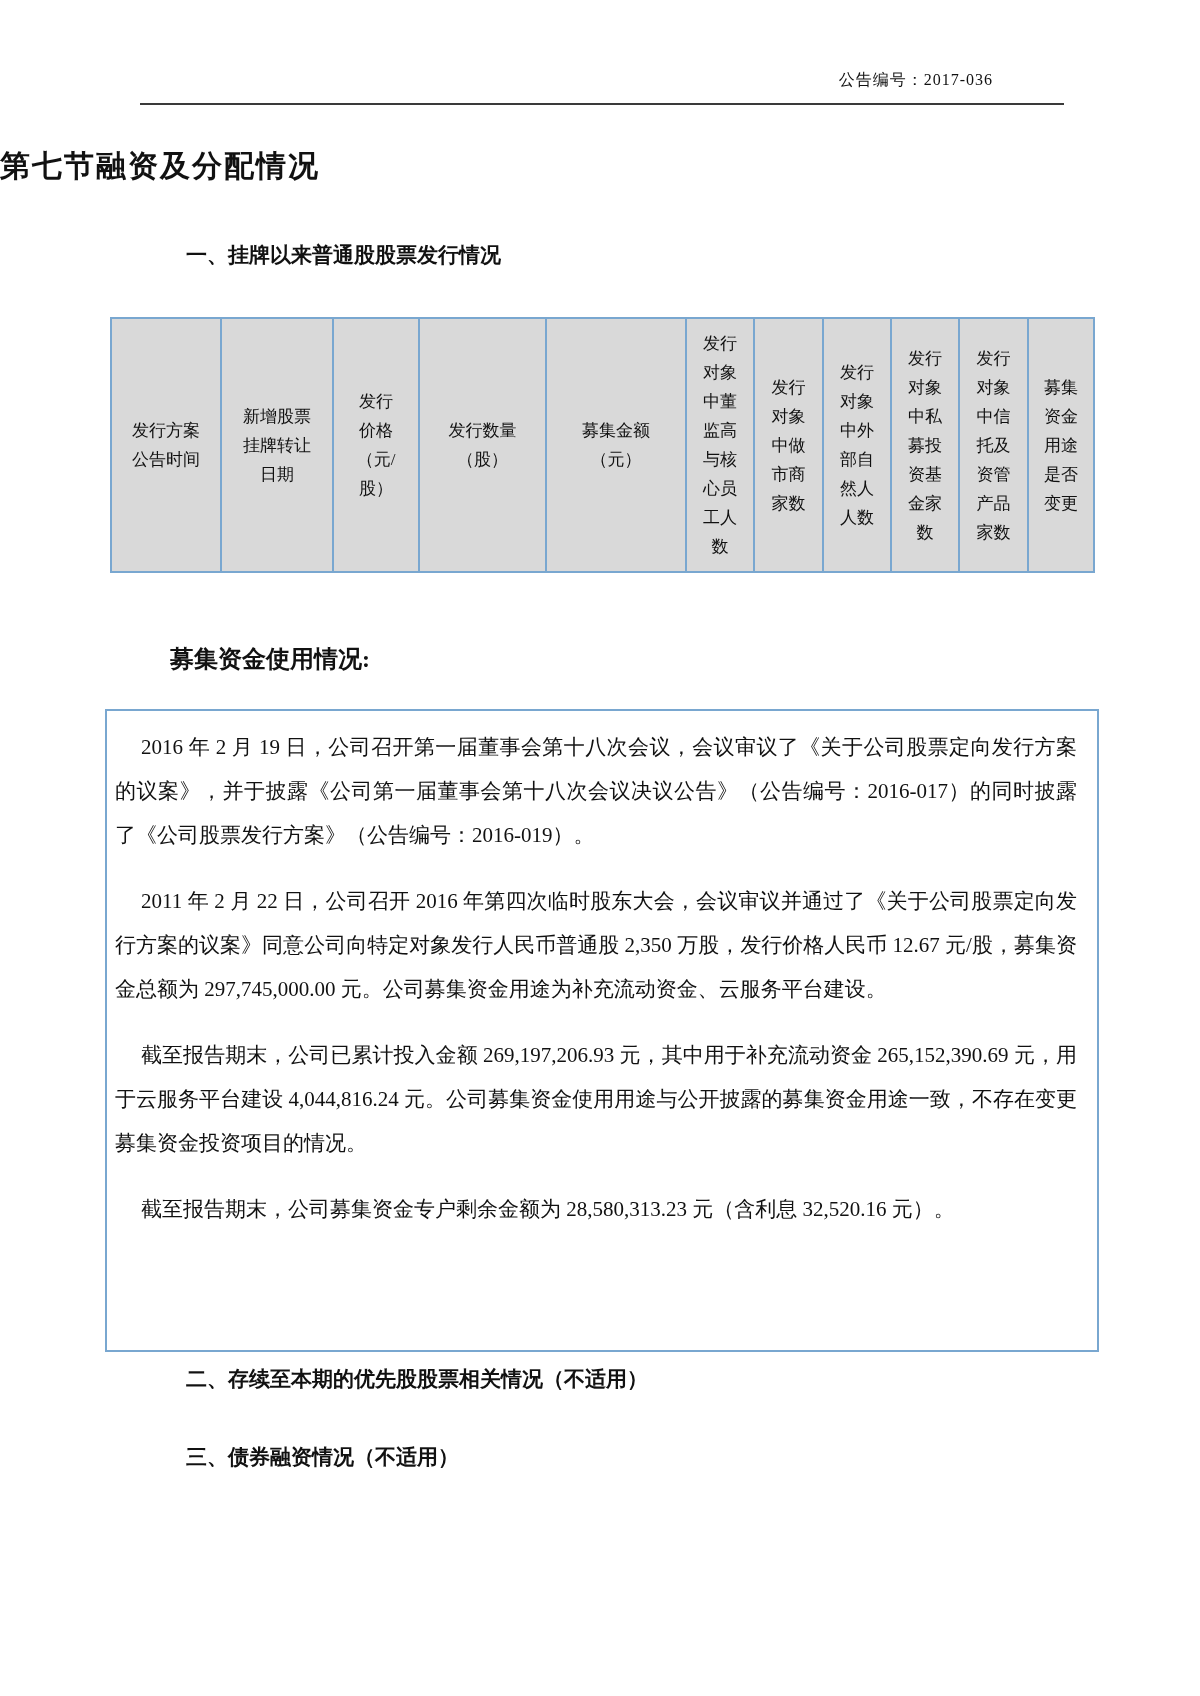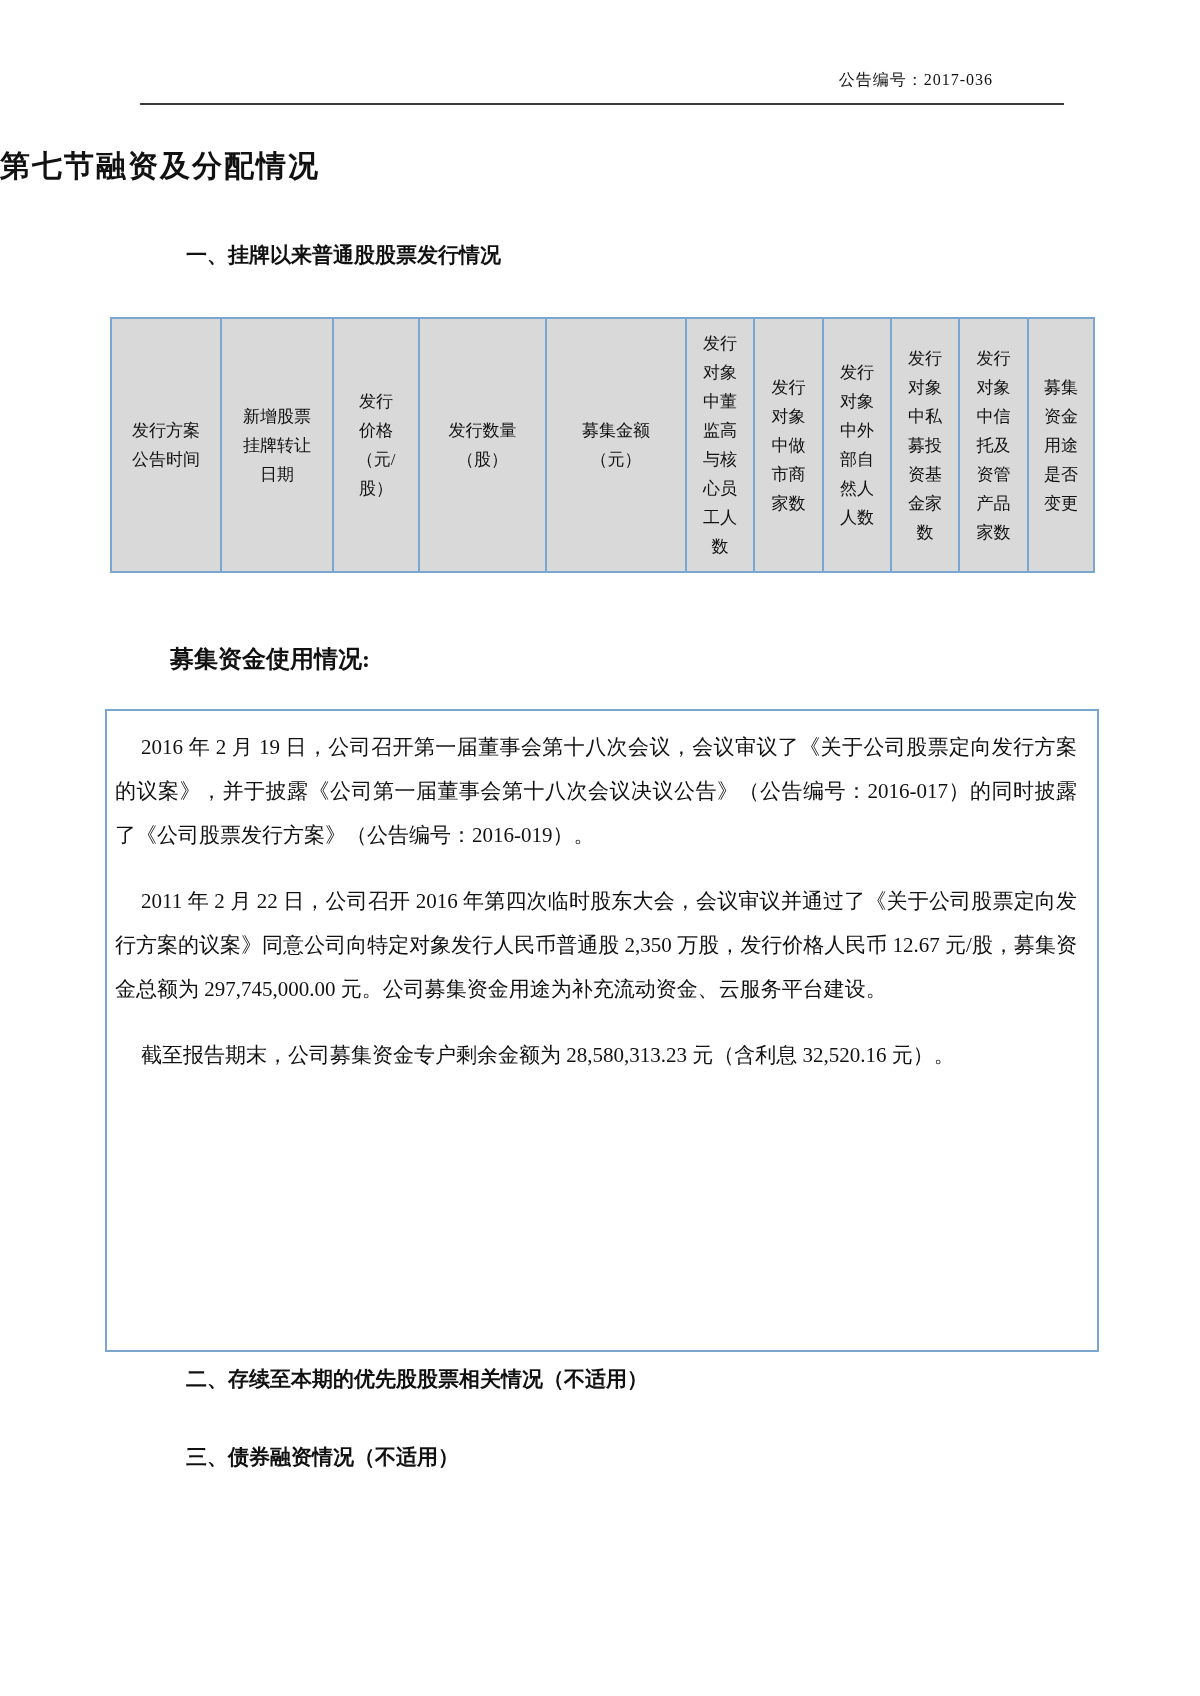--- a/index.html
+++ b/index.html
@@ -158,17 +158,18 @@
     </tr>
   </tbody>
     </table>
 </div>
 
 <div class="usage-label">募集资金使用情况:</div>
 
 <div class="usage-box">
   <p>2016 年 2 月 19 日，公司召开第一届董事会第十八次会议，会议审议了《关于公司股票定向发行方案的议案》，并于披露《公司第一届董事会第十八次会议决议公告》（公告编号：2016-017）的同时披露了《公司股票发行方案》（公告编号：2016-019）。</p>
   <p>2011 年 2 月 22 日，公司召开 2016 年第四次临时股东大会，会议审议并通过了《关于公司股票定向发行方案的议案》同意公司向特定对象发行人民币普通股 2,350 万股，发行价格人民币 12.67 元/股，募集资金总额为 297,745,000.00 元。公司募集资金用途为补充流动资金、云服务平台建设。</p>
+  <p>截至报告期末，公司已累计投入金额 269,197,206.93 元，其中用于补充流动资金 265,152,390.69 元，用于云服务平台建设 4,044,816.24 元。公司募集资金使用用途与公开披露的募集资金用途一致，不存在变更募集资金投资项目的情况。</p>
   <p>截至报告期末，公司募集资金专户剩余金额为 28,580,313.23 元（含利息 32,520.16 元）。</p>
 </div>
 
 <div class="sec-heading h2">二、存续至本期的优先股股票相关情况（不适用）</div>
 <div class="sec-heading h3">三、债券融资情况（不适用）</div>
 
 </body></html>

